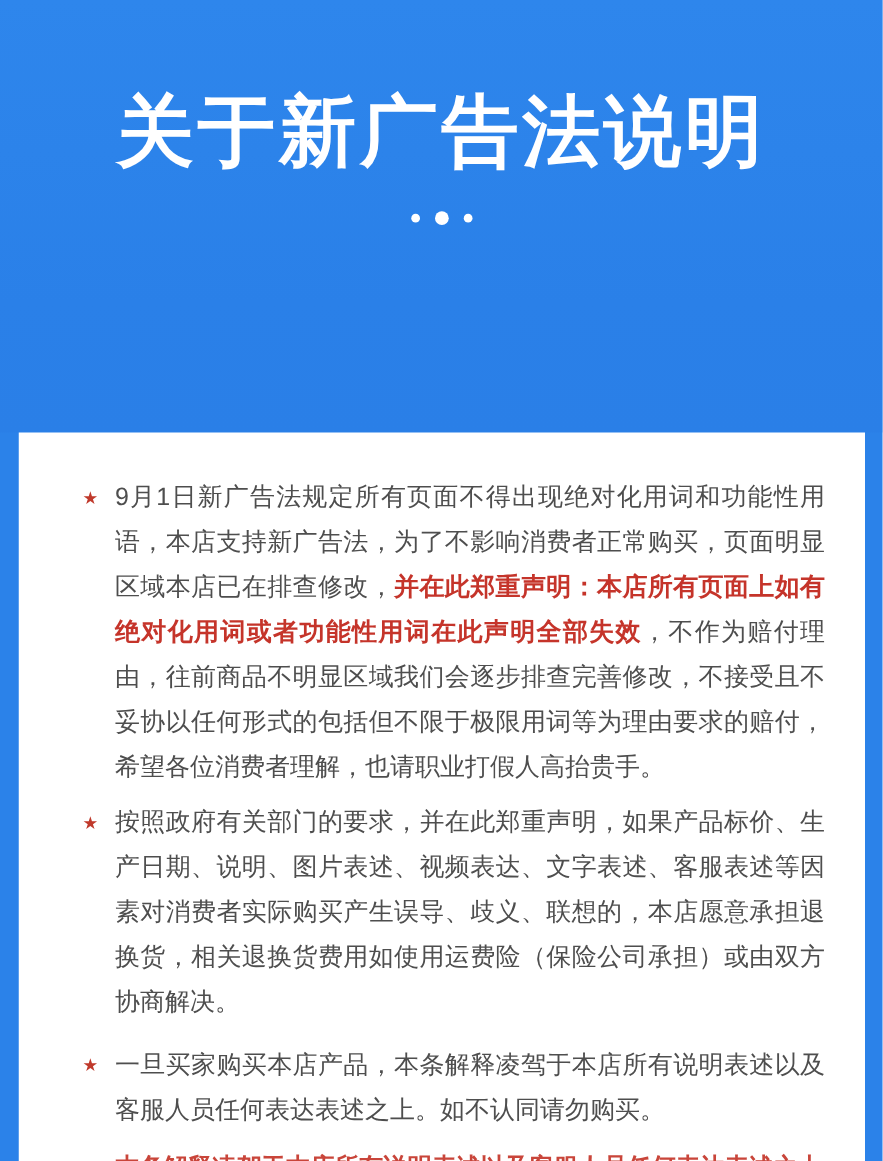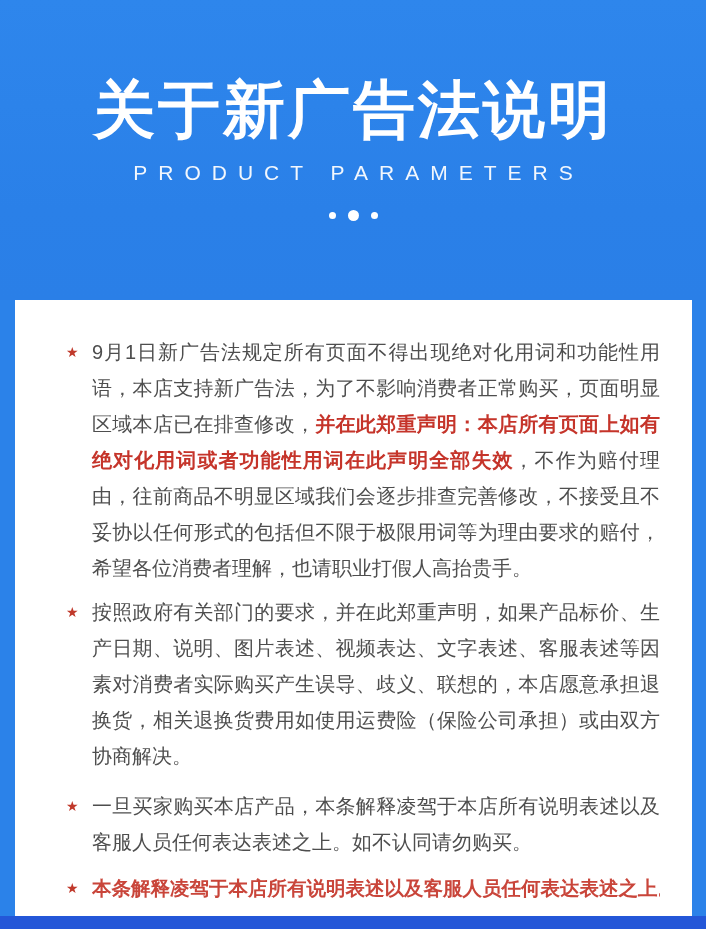--- a/index.html
+++ b/index.html
@@ -7,27 +7,28 @@
   body {
     font-family: "Liberation Sans", "DejaVu Sans", sans-serif;
     display: flex;
     flex-direction: column;
     overflow: hidden;
     background: #2b82e9;
   }
 
   
   .hero {
-    height: 300px;
+    height: 346px;
     flex: none;
     background: linear-gradient(180deg, #2e86ec 0%, #2a80e8 70%, #2a7fe7 100%);
     display: flex;
     flex-direction: column;
     align-items: center;
     padding-top: 76px;
+    font-family: Liberation Mono, monospace;
   }
   .hero-title {
     color: #ffffff;
     font-size: 62px;
     font-weight: 700;
     letter-spacing: 3px;
     line-height: 1.1;
     text-align: center;
   }
   .hero-subtitle {
@@ -95,21 +96,20 @@
     flex: 1;
     min-height: 13px;
     background: #2457d8;
   }
 </style>
 </head>
 <body>
 
 <header class="hero">
   <h1 class="hero-title">关于新广告法说明</h1>
-  <div class="hero-subtitle">PRODUCT PARAMETERS</div>
   <div class="hero-dots">
     <span class="dot dot-small"></span>
     <span class="dot dot-large"></span>
     <span class="dot dot-small"></span>
   </div>
 </header>
 
 <main class="card">
 
   <div class="para para-1">

